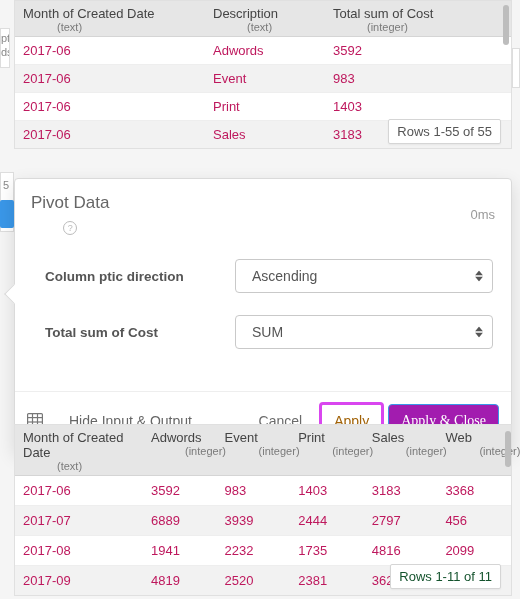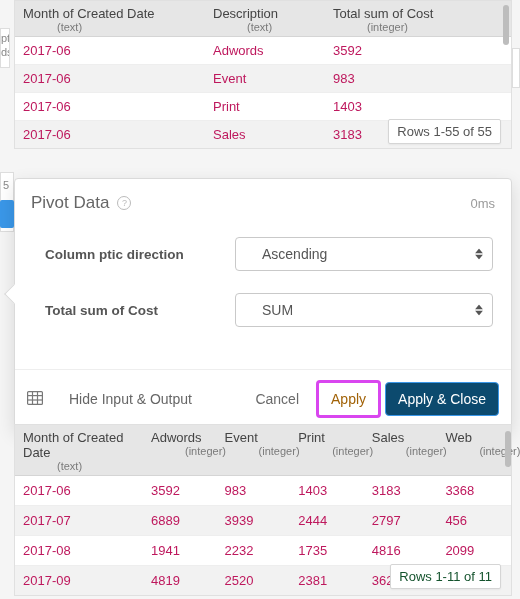--- a/index.html
+++ b/index.html
@@ -130,20 +130,21 @@
     justify-content: space-between;
     padding: 14px 16px 10px 16px;
   }
   .modal-title {
     font-size: 17px;
     color: #666;
     font-weight: 400;
     display: flex;
     align-items: center;
     gap: 8px;
+    flex-direction: column;
   }
   .help-icon {
     width: 14px; height: 14px;
     border: 1.2px solid #bbb;
     border-radius: 50%;
     display: inline-flex;
     align-items: center;
     justify-content: center;
     font-size: 9px;
     color: #bbb;
@@ -162,21 +163,21 @@
     color: #555;
   }
   .select {
     flex: 1;
     position: relative;
     border: 1px solid #c9c9c9;
     border-radius: 4px;
     height: 34px;
     display: flex;
     align-items: center;
-    padding: 0 26px 0 26px;
+    padding: 0 26px 0 16px;
     font-size: 14px;
     color: #555;
     background: #fff;
   }
   .select .chevrons {
     position: absolute;
     right: 8px;
     top: 50%;
     transform: translateY(-50%);
     width: 10px;
@@ -211,21 +212,21 @@
     font-size: 14px;
     padding: 8px 12px;
     border-radius: 4px;
     border: 1px solid transparent;
     cursor: pointer;
     background: transparent;
     color: #666;
   }
   .btn-ghost { color: #6a6a6a; }
   .btn-outline { border: 3px solid #d946ef; color: #a16207; background: #fff; }
-  .btn-primary { background: #0c4a6e; color: #fff; border-color: #3a97e8; }
+  .btn-primary { background: #a21caf; color: #fff; border-color: #3a97e8; font-family: Liberation Serif, serif; }
   
   .output-area {
     position: absolute;
     left: 14px; right: 8px;
     top: 424px;
     background: #fff;
     border: 1px solid #e0e0e0;
   }
   .output-area table { table-layout: fixed; }
   .output-area thead th { font-size: 13px; padding: 5px 6px 3px 8px;}

